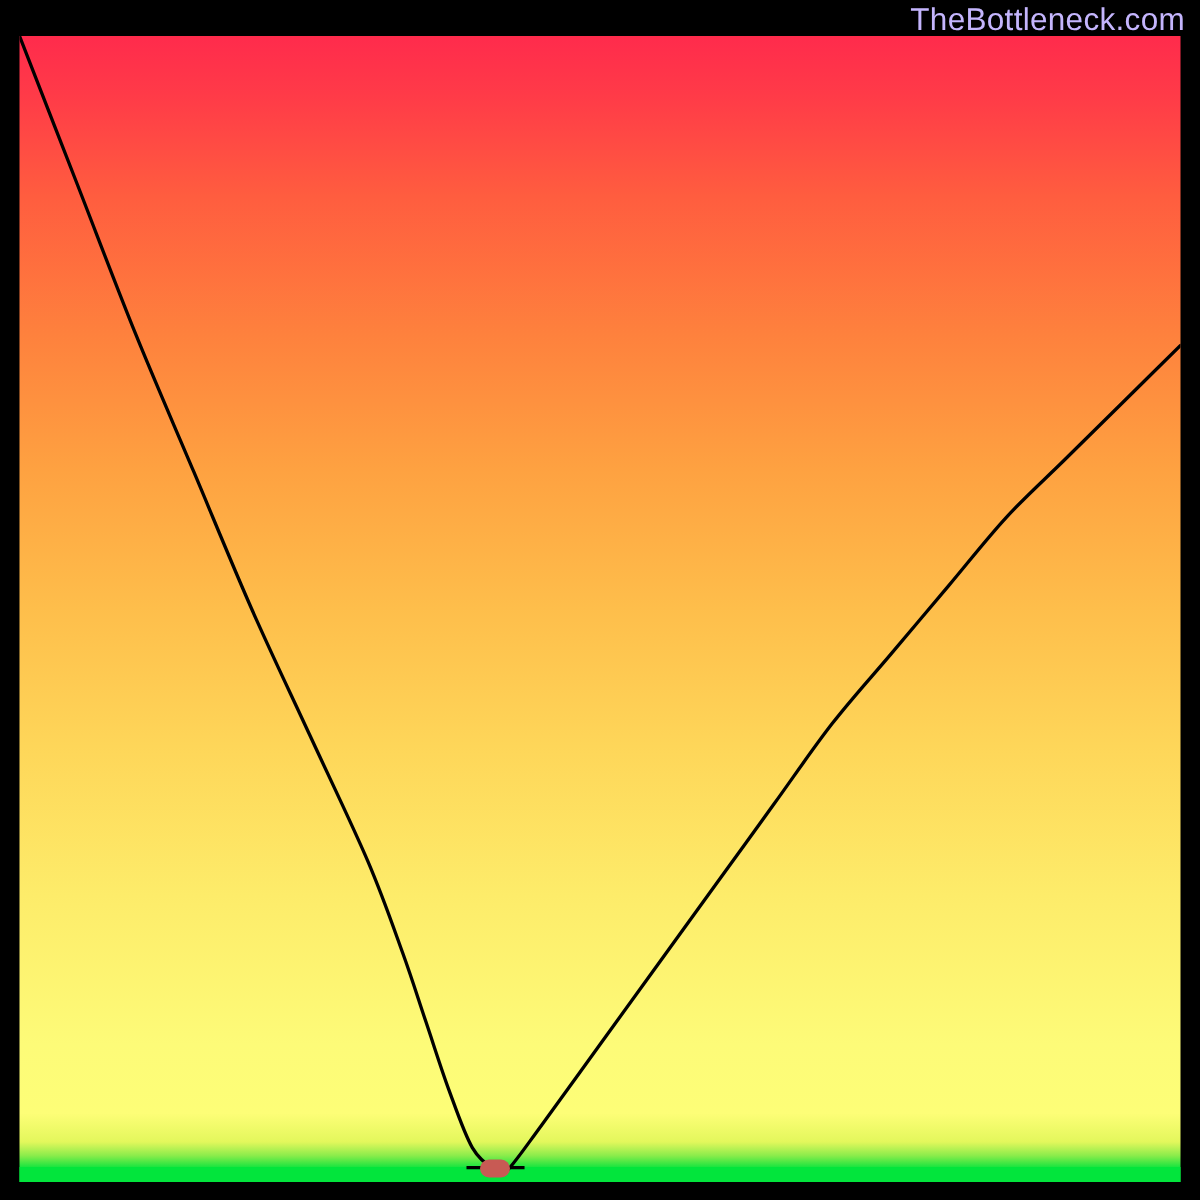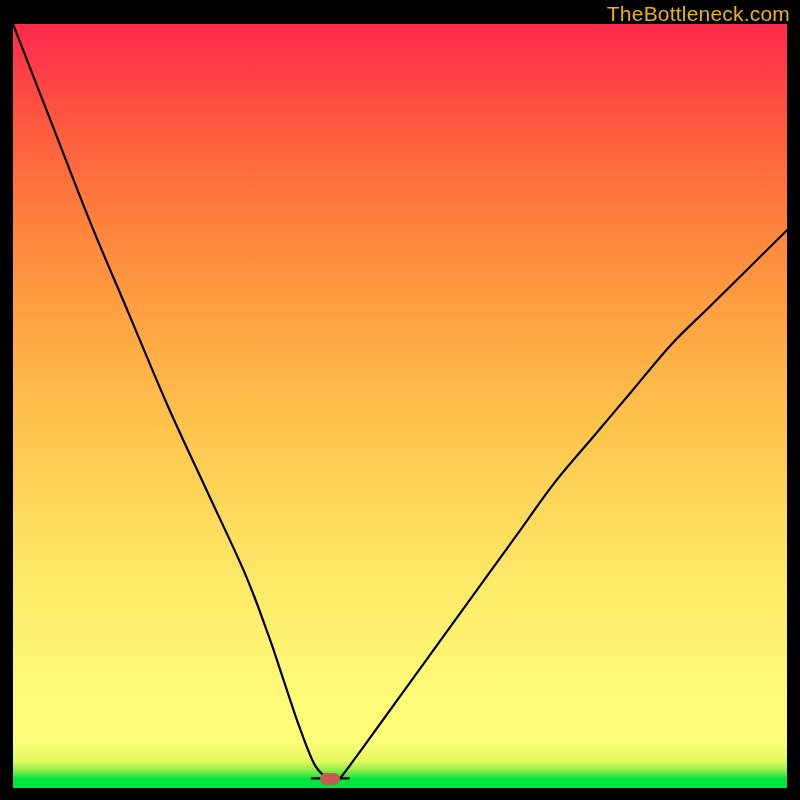--- a/index.html
+++ b/index.html
@@ -63,21 +63,21 @@
     position: absolute;
     width: 20px;
     height: 12px;
     background: #c85a54;
     border-radius: 6px;
   }
   .watermark {
     position: absolute;
     top: 2px;
     right: 10px;
-    color: #eab308;
+    color: #c4b5fd;
     font-size: 21px;
     font-weight: 500;
     letter-spacing: 0.2px;
   }
 </style>
 </head>
 <body>
 
 <div class="watermark">TheBottleneck.com</div>
 

